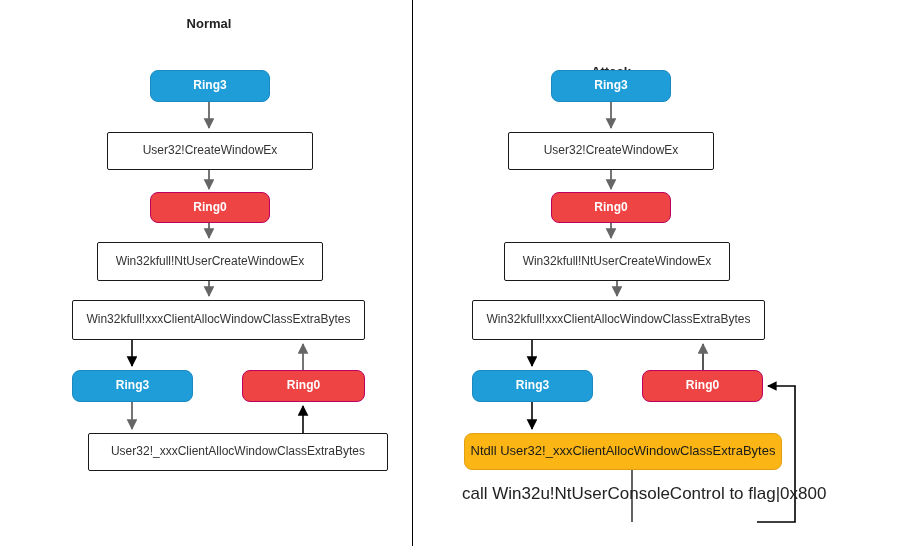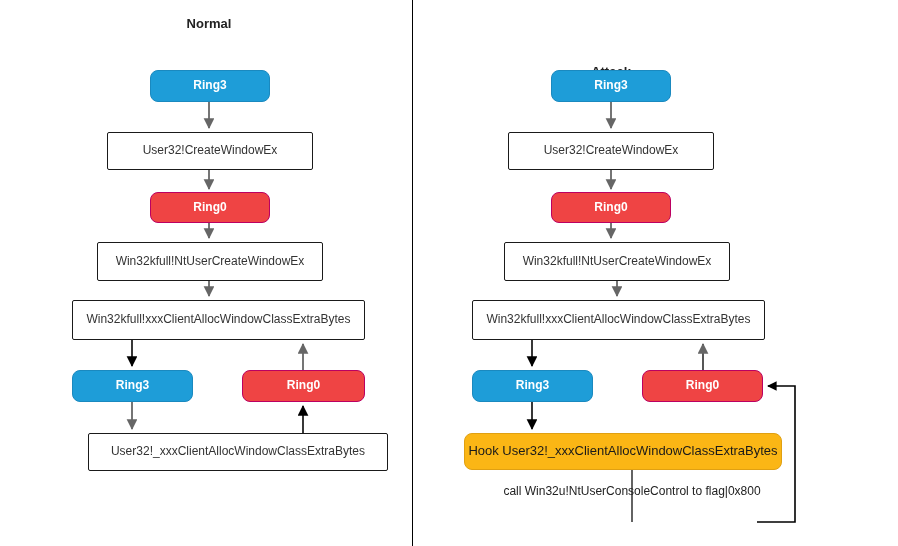--- a/index.html
+++ b/index.html
@@ -29,21 +29,21 @@
   .node.ring3{
     background:#1e9dd8;border:1.4px solid #1a89bf;color:#ffffff;font-weight:bold;
   }
   .node.ring0{
     background:#ef4444;border:1.4px solid #bb0062;color:#ffffff;font-weight:bold;
   }
   .node.hook{
     background:#fbb615;border:1.4px solid #e0a012;color:#1a1a1a;font-weight:normal;
   }
   .edge-label{
-    position:absolute;font-size:12px;color:#222222;white-space:nowrap;
+    position:absolute;font-size:17px;color:#222222;white-space:nowrap;
     text-align:center;
   }
   svg.wires{position:absolute;left:0;top:0;width:898px;height:546px;overflow:visible;}
 </style>
 </head>
 <body>
 
 <div class="canvas">
 
   <svg class="wires" viewBox="0 0 898 546" xmlns="http://www.w3.org/2000/svg">
@@ -118,18 +118,18 @@
   <div class="node ring0" style="left:551px;top:192px;width:120px;height:31px;">Ring0</div>
 
   <div class="node plain" style="left:504px;top:242px;width:226px;height:39px;">Win32kfull!NtUserCreateWindowEx</div>
 
   <div class="node plain" style="left:472px;top:300px;width:293px;height:40px;">Win32kfull!xxxClientAllocWindowClassExtraBytes</div>
 
   <div class="node ring3" style="left:472px;top:370px;width:121px;height:32px;">Ring3</div>
 
   <div class="node ring0" style="left:642px;top:370px;width:121px;height:32px;">Ring0</div>
 
-  <div class="node hook" style="left:464px;top:433px;width:318px;height:37px;font-size:13px;">Hook User32!_xxxClientAllocWindowClassExtraBytes</div>
+  <div class="node hook" style="left:464px;top:433px;width:318px;height:37px;font-size:13px;">Ntdll User32!_xxxClientAllocWindowClassExtraBytes</div>
 
   <div class="edge-label" style="left:462px;top:484px;width:340px;">call Win32u!NtUserConsoleControl to flag|0x800</div>
 
 
 </div>
 
 </body></html>

